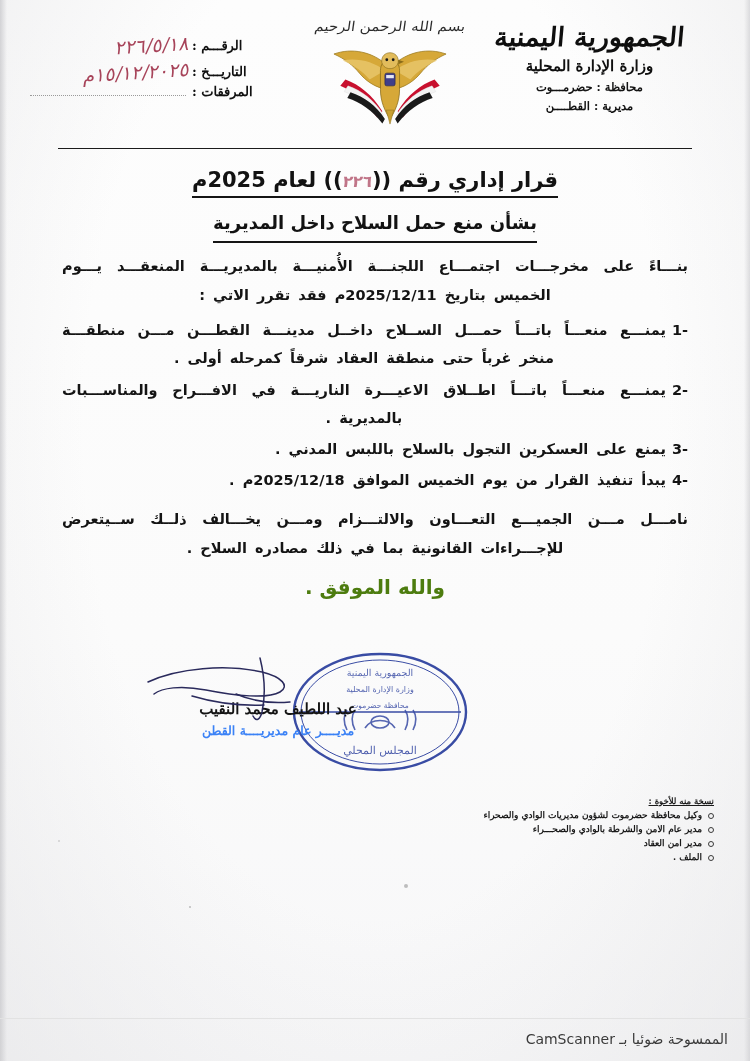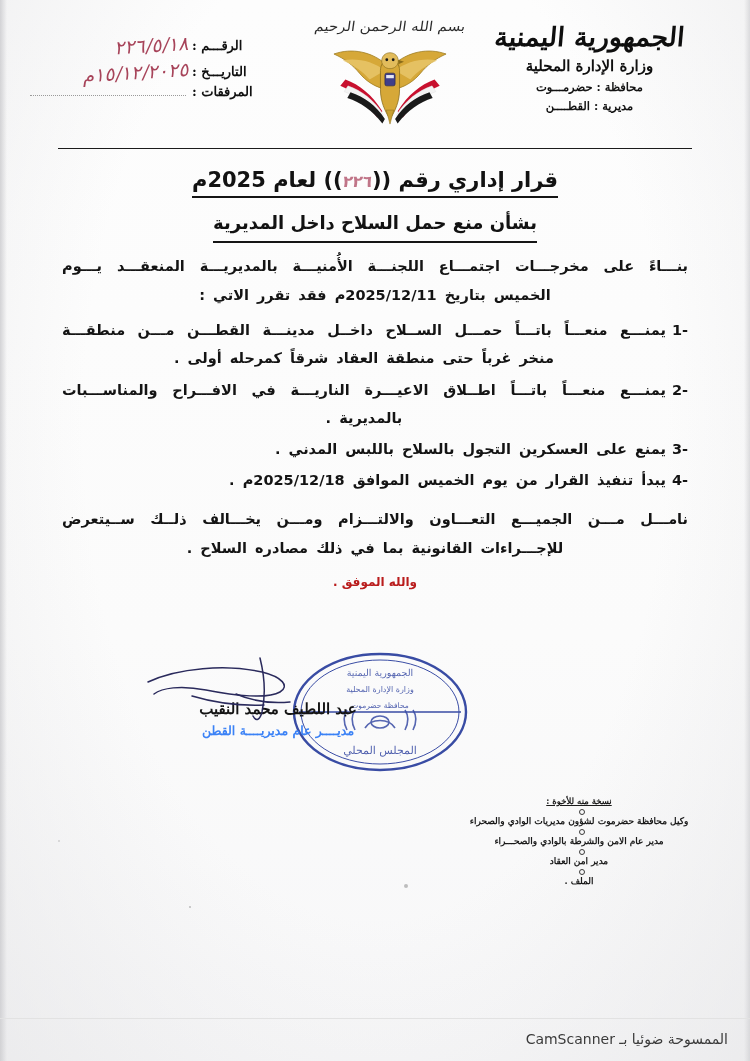--- a/index.html
+++ b/index.html
@@ -240,25 +240,25 @@
     text-align: justify;
     text-align-last: center;
     word-spacing: 3px;
   }
   .clause.short .clause-text { text-align-last: right; }
   .closing-para {
     margin-top: 10px;
   }
   .tawfiq {
     font-family: "DejaVu Sans", "Liberation Sans", sans-serif;
-    font-size: 12px;
+    font-size: 20px;
     font-weight: 700;
     text-align: center;
     margin-top: 12px;
-    color: #b91c1c;
+    color: #4d7c0f;
   }
 
   
   #signature-block {
     position: absolute;
     top: 700px;
     left: 128px;
     width: 300px;
     text-align: center;
     z-index: 4;
@@ -298,39 +298,39 @@
     pointer-events: none;
     opacity: 0.93;
   }
 
   
   #cc-block {
     position: absolute;
     top: 796px;
     right: 36px;
     width: 270px;
-    text-align: center;
+    text-align: right;
     color: #1a1a1a;
   }
   .cc-title {
     font-family: "DejaVu Serif", "Liberation Serif", serif;
     font-size: 8.5px;
     font-weight: 700;
     text-decoration: underline;
     margin-bottom: 3px;
     letter-spacing: 0px;
   }
   .cc-list {
     list-style: none;
     margin: 0;
     padding: 0;
   }
   .cc-item {
     display: flex;
-    flex-direction: column;
+    flex-direction: row;
     align-items: center;
     justify-content: flex-start;
     font-family: "DejaVu Serif", "Liberation Serif", serif;
     font-size: 9px;
     font-weight: 700;
     line-height: 1.55;
     white-space: nowrap;
   }
   .cc-bullet {
     flex: 0 0 auto;

